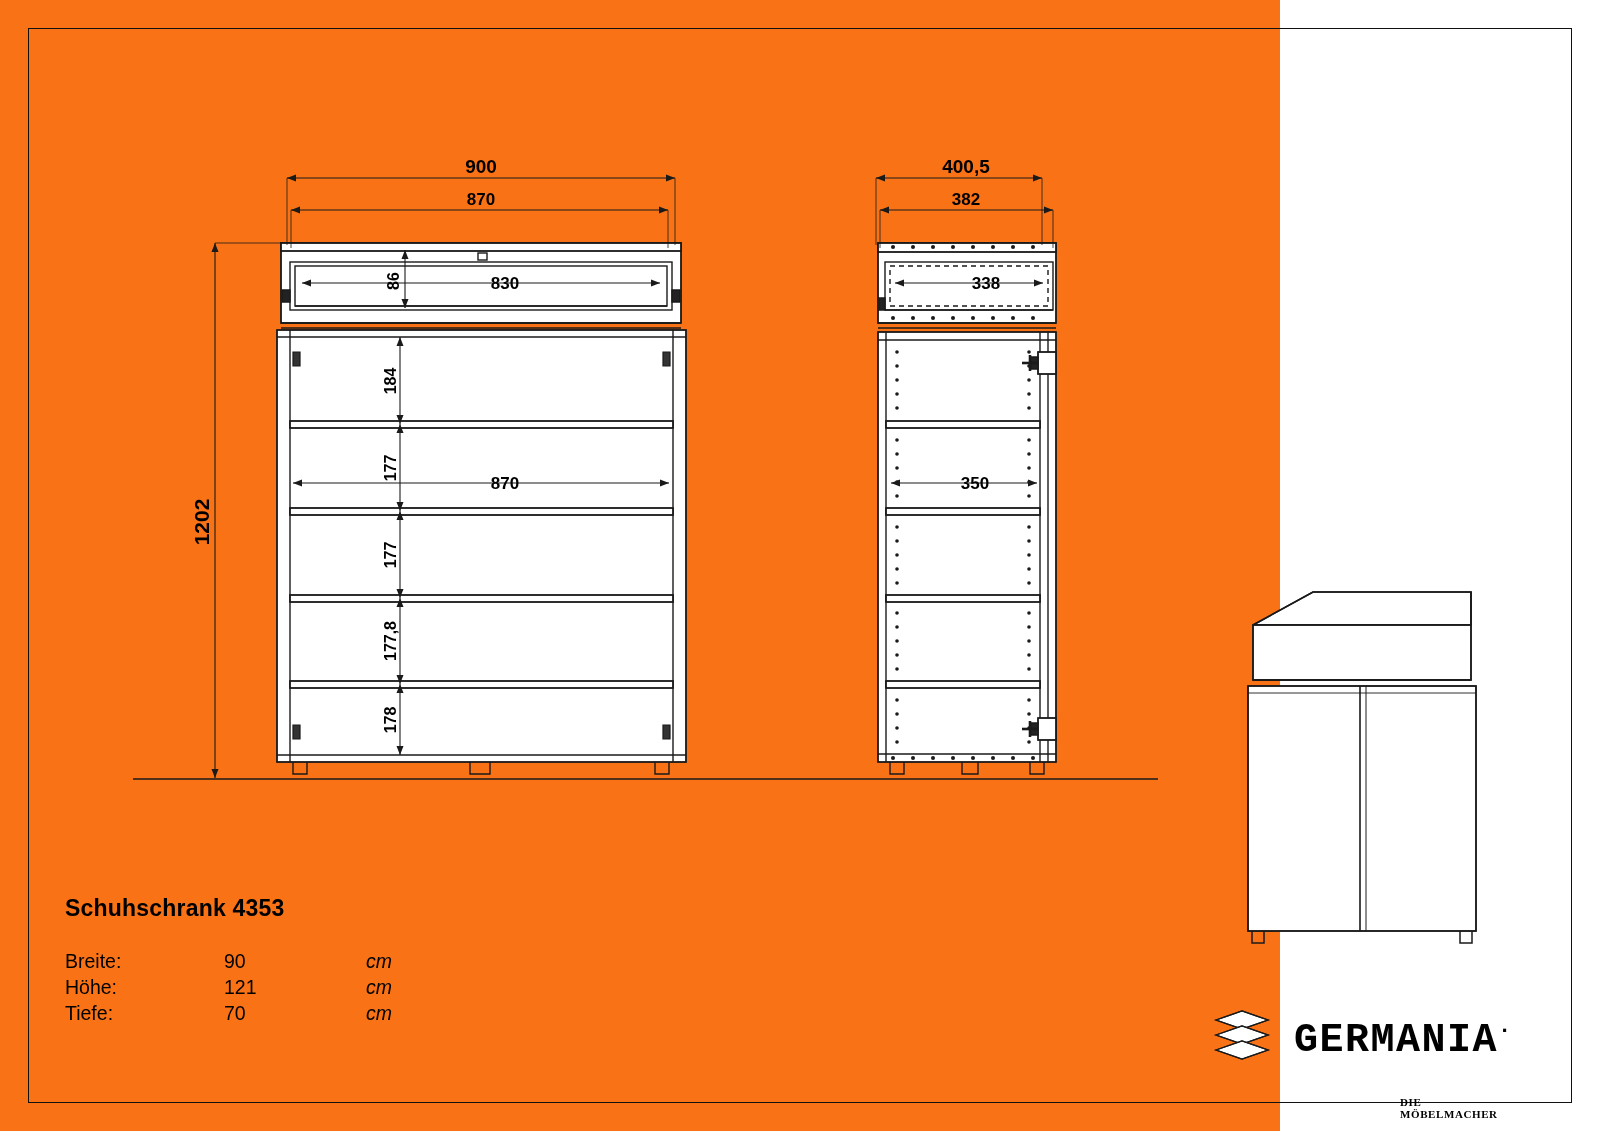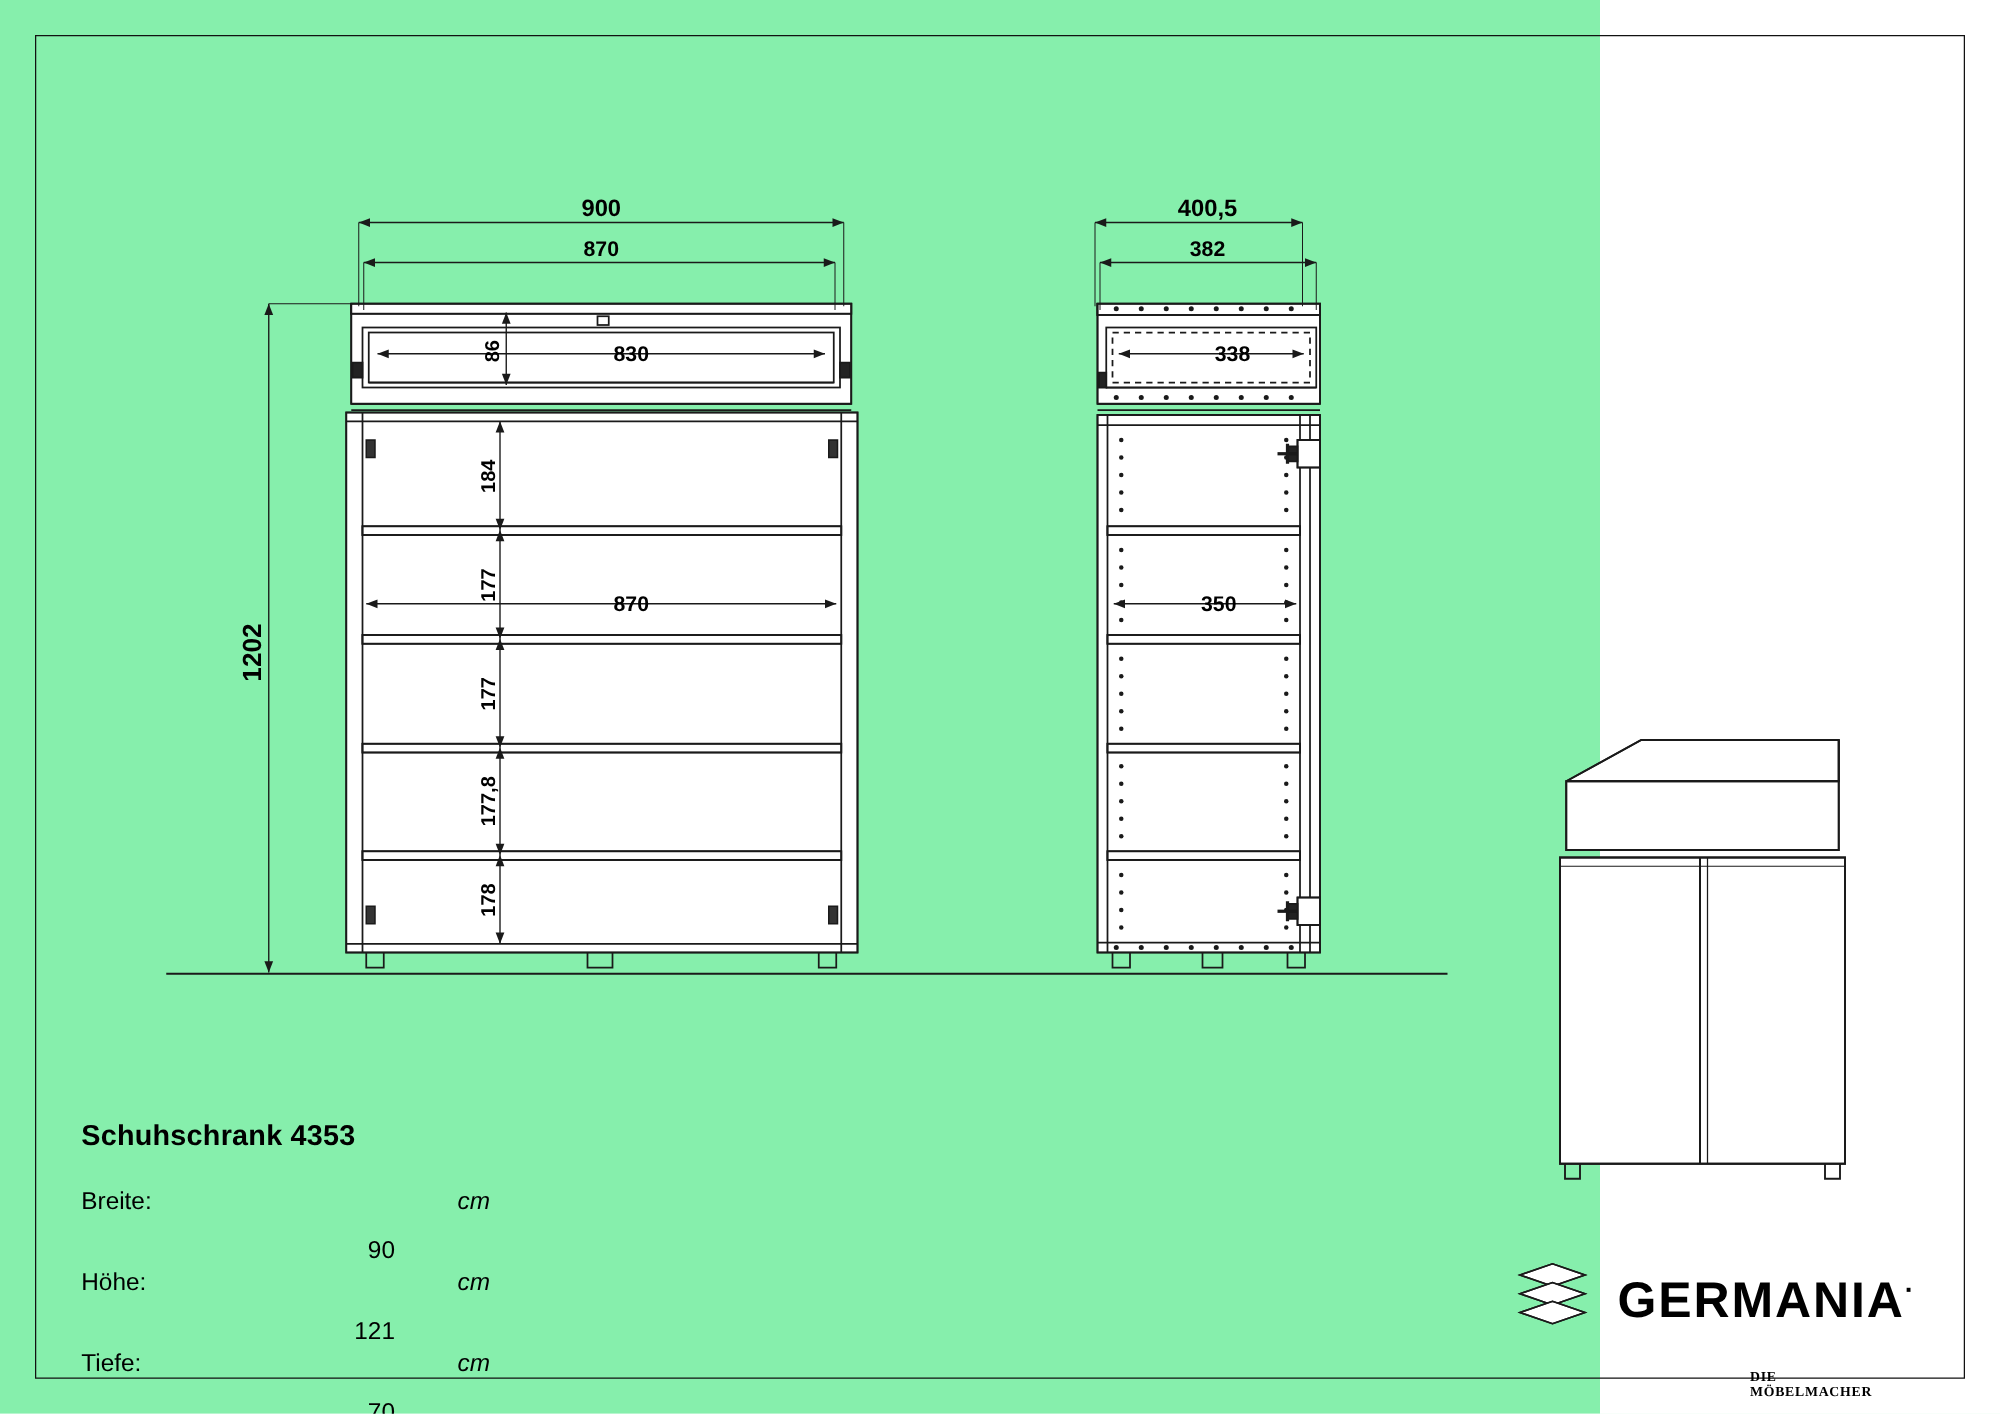--- a/index.html
+++ b/index.html
@@ -11,21 +11,21 @@
     width: 1600px;
     height: 1131px;
     font-family: "Liberation Sans", sans-serif;
     color: #000000;
     overflow: hidden;
   }
   #sheet {
     position: relative;
     width: 1280px;
     height: 1131px;
-    background: #86efac;
+    background: #f97316;
   }
   .frame {
     position: absolute;
     left: 28px;
     top: 28px;
     width: 1544px;
     height: 1075px;
     border: 1.5px solid #111;
     box-sizing: border-box;
   }
@@ -54,40 +54,38 @@
     font-size: 19.5px;
     line-height: 26px;
     white-space: nowrap;
     gap: 44px;
   }
   .spec-label {
     width: 115px;
   }
   .spec-value {
     width: 92px;
-    text-align: right;
     padding-right: 6px;
-    margin-top: 39px;
   }
   .spec-unit {
     text-align: left;
     font-style: italic;
   }
   .logo-block {
     position: absolute;
     left: 1212px;
     top: 1012px;
     width: 300px;
     height: 70px;
   }
   .logo-word {
     position: absolute;
     left: 82px;
     top: -2px;
-    font-family: Liberation Sans, sans-serif;
+    font-family: Liberation Mono, monospace;
     font-size: 40px;
     font-weight: bold;
     letter-spacing: 1.5px;
     line-height: 44px;
   }
   .logo-dot {
     font-size: 22px;
     vertical-align: super;
   }
   .logo-sub {

